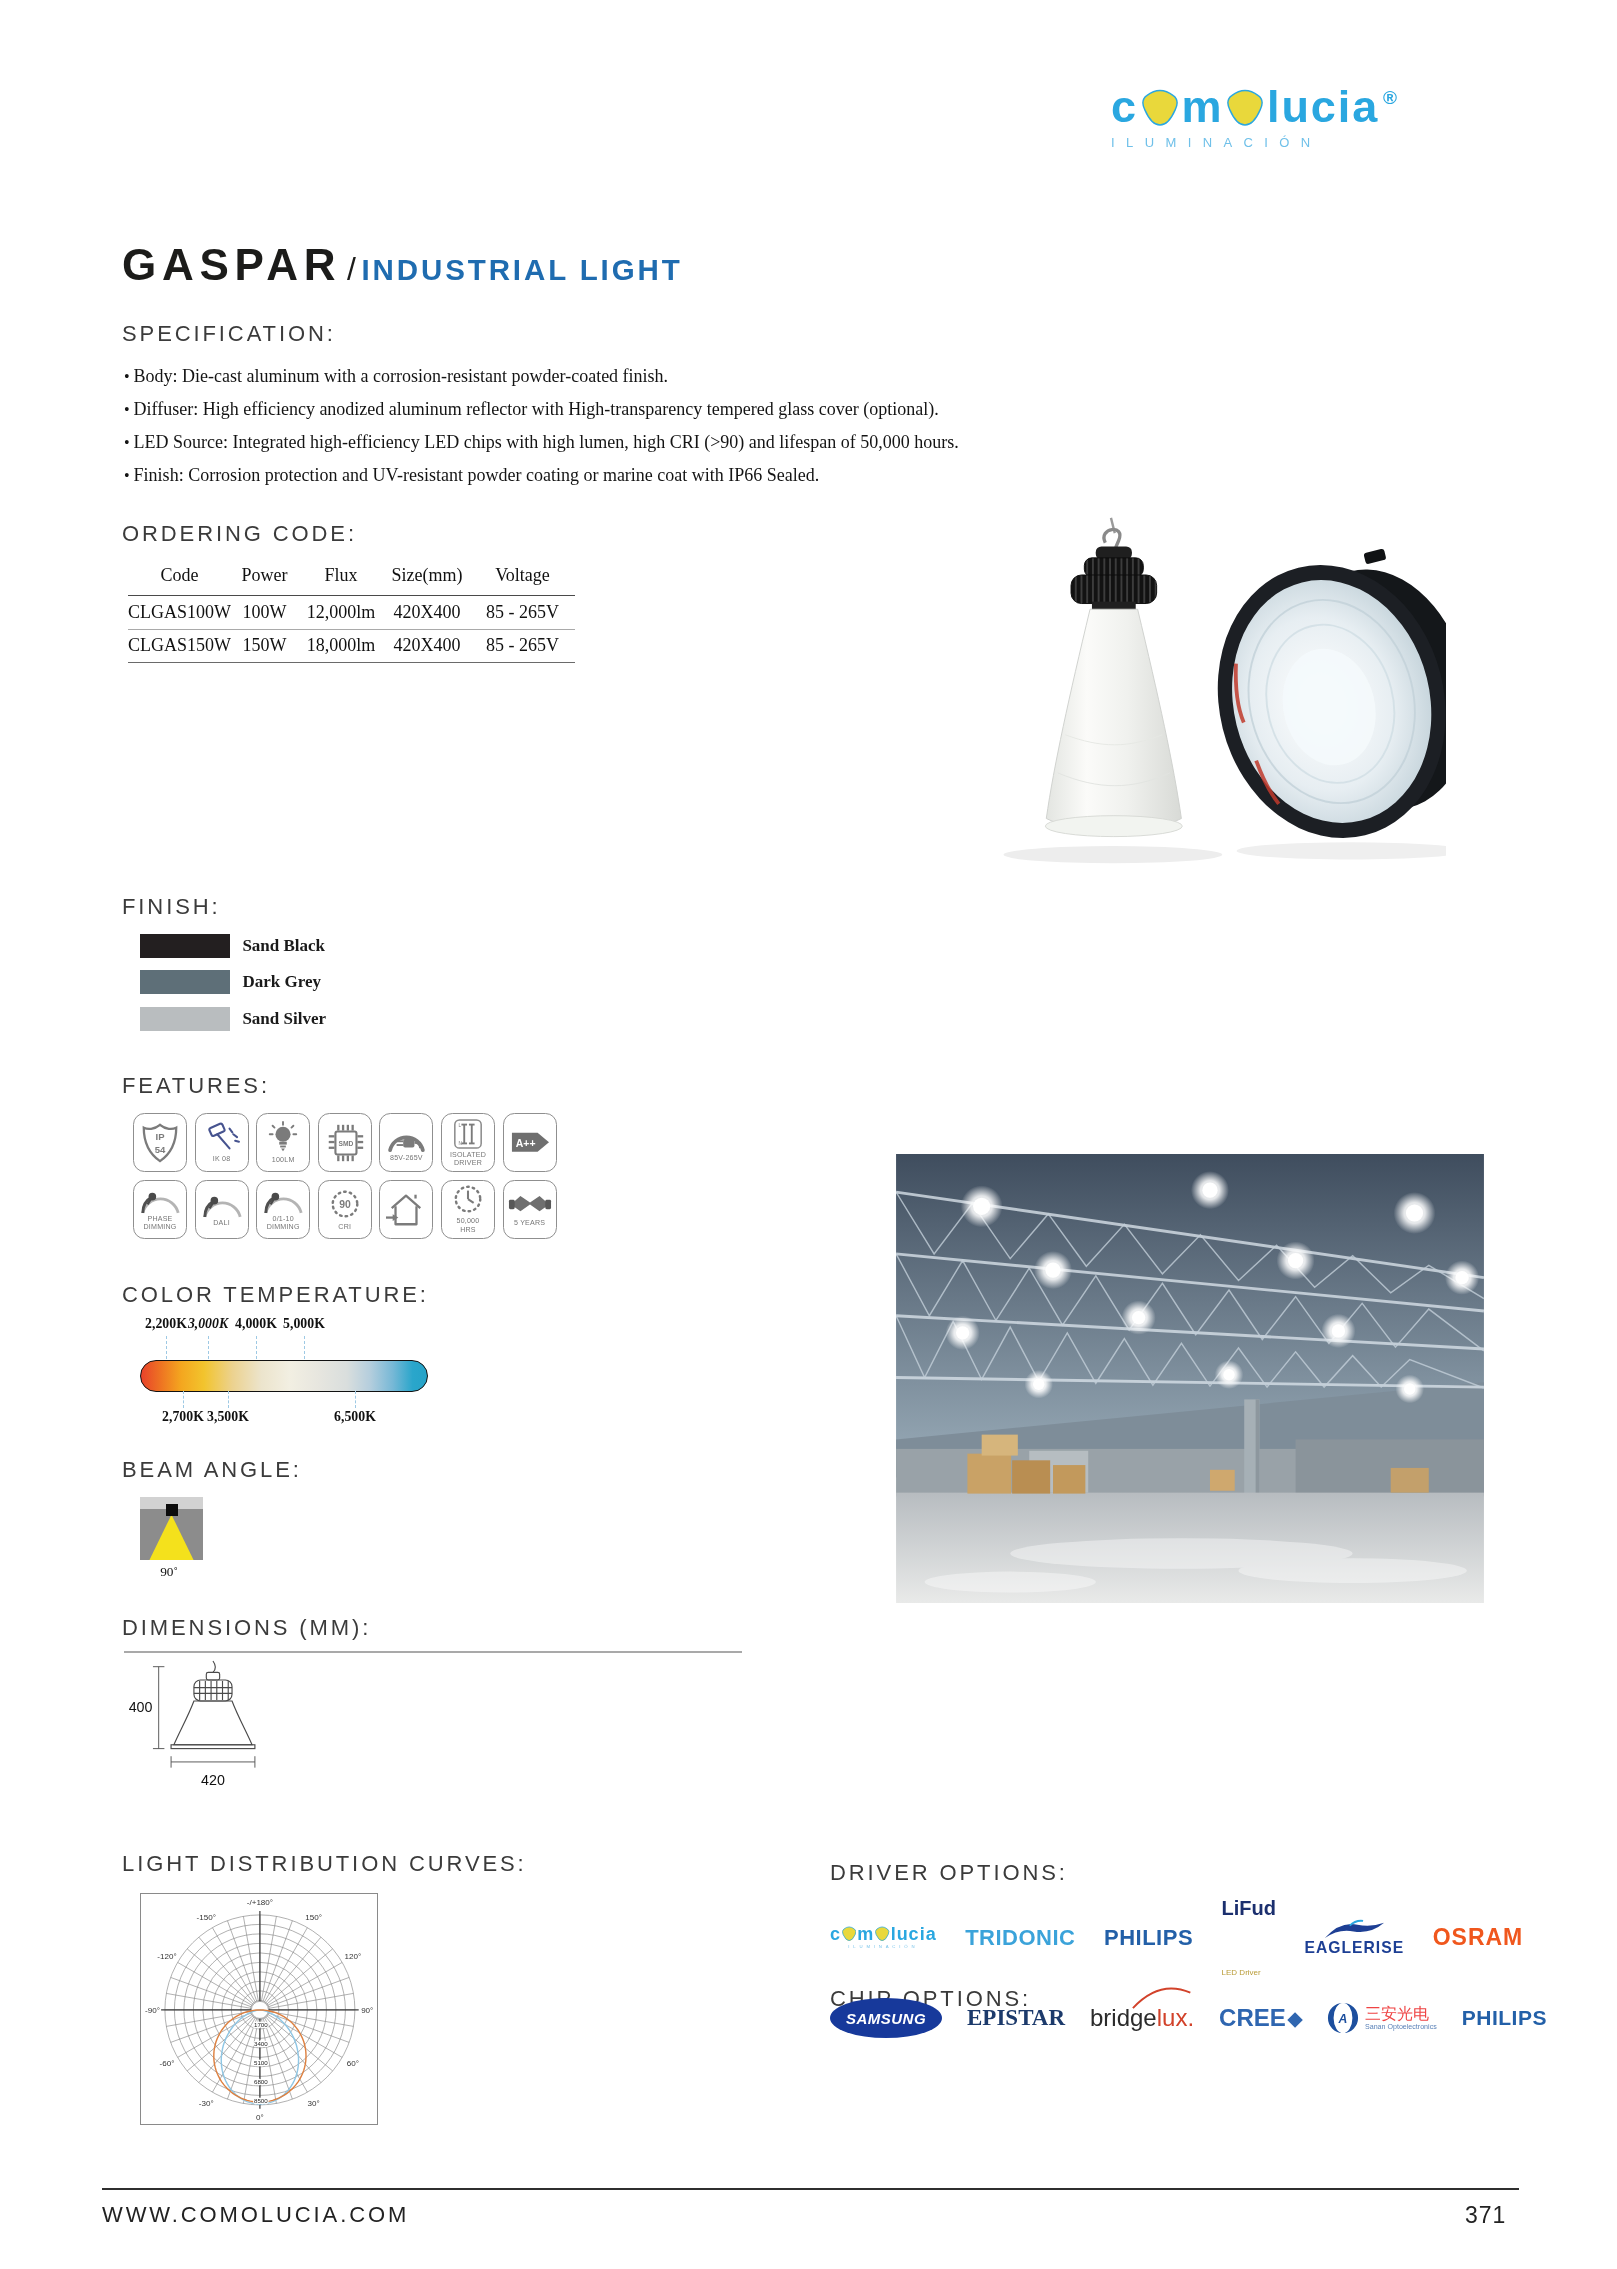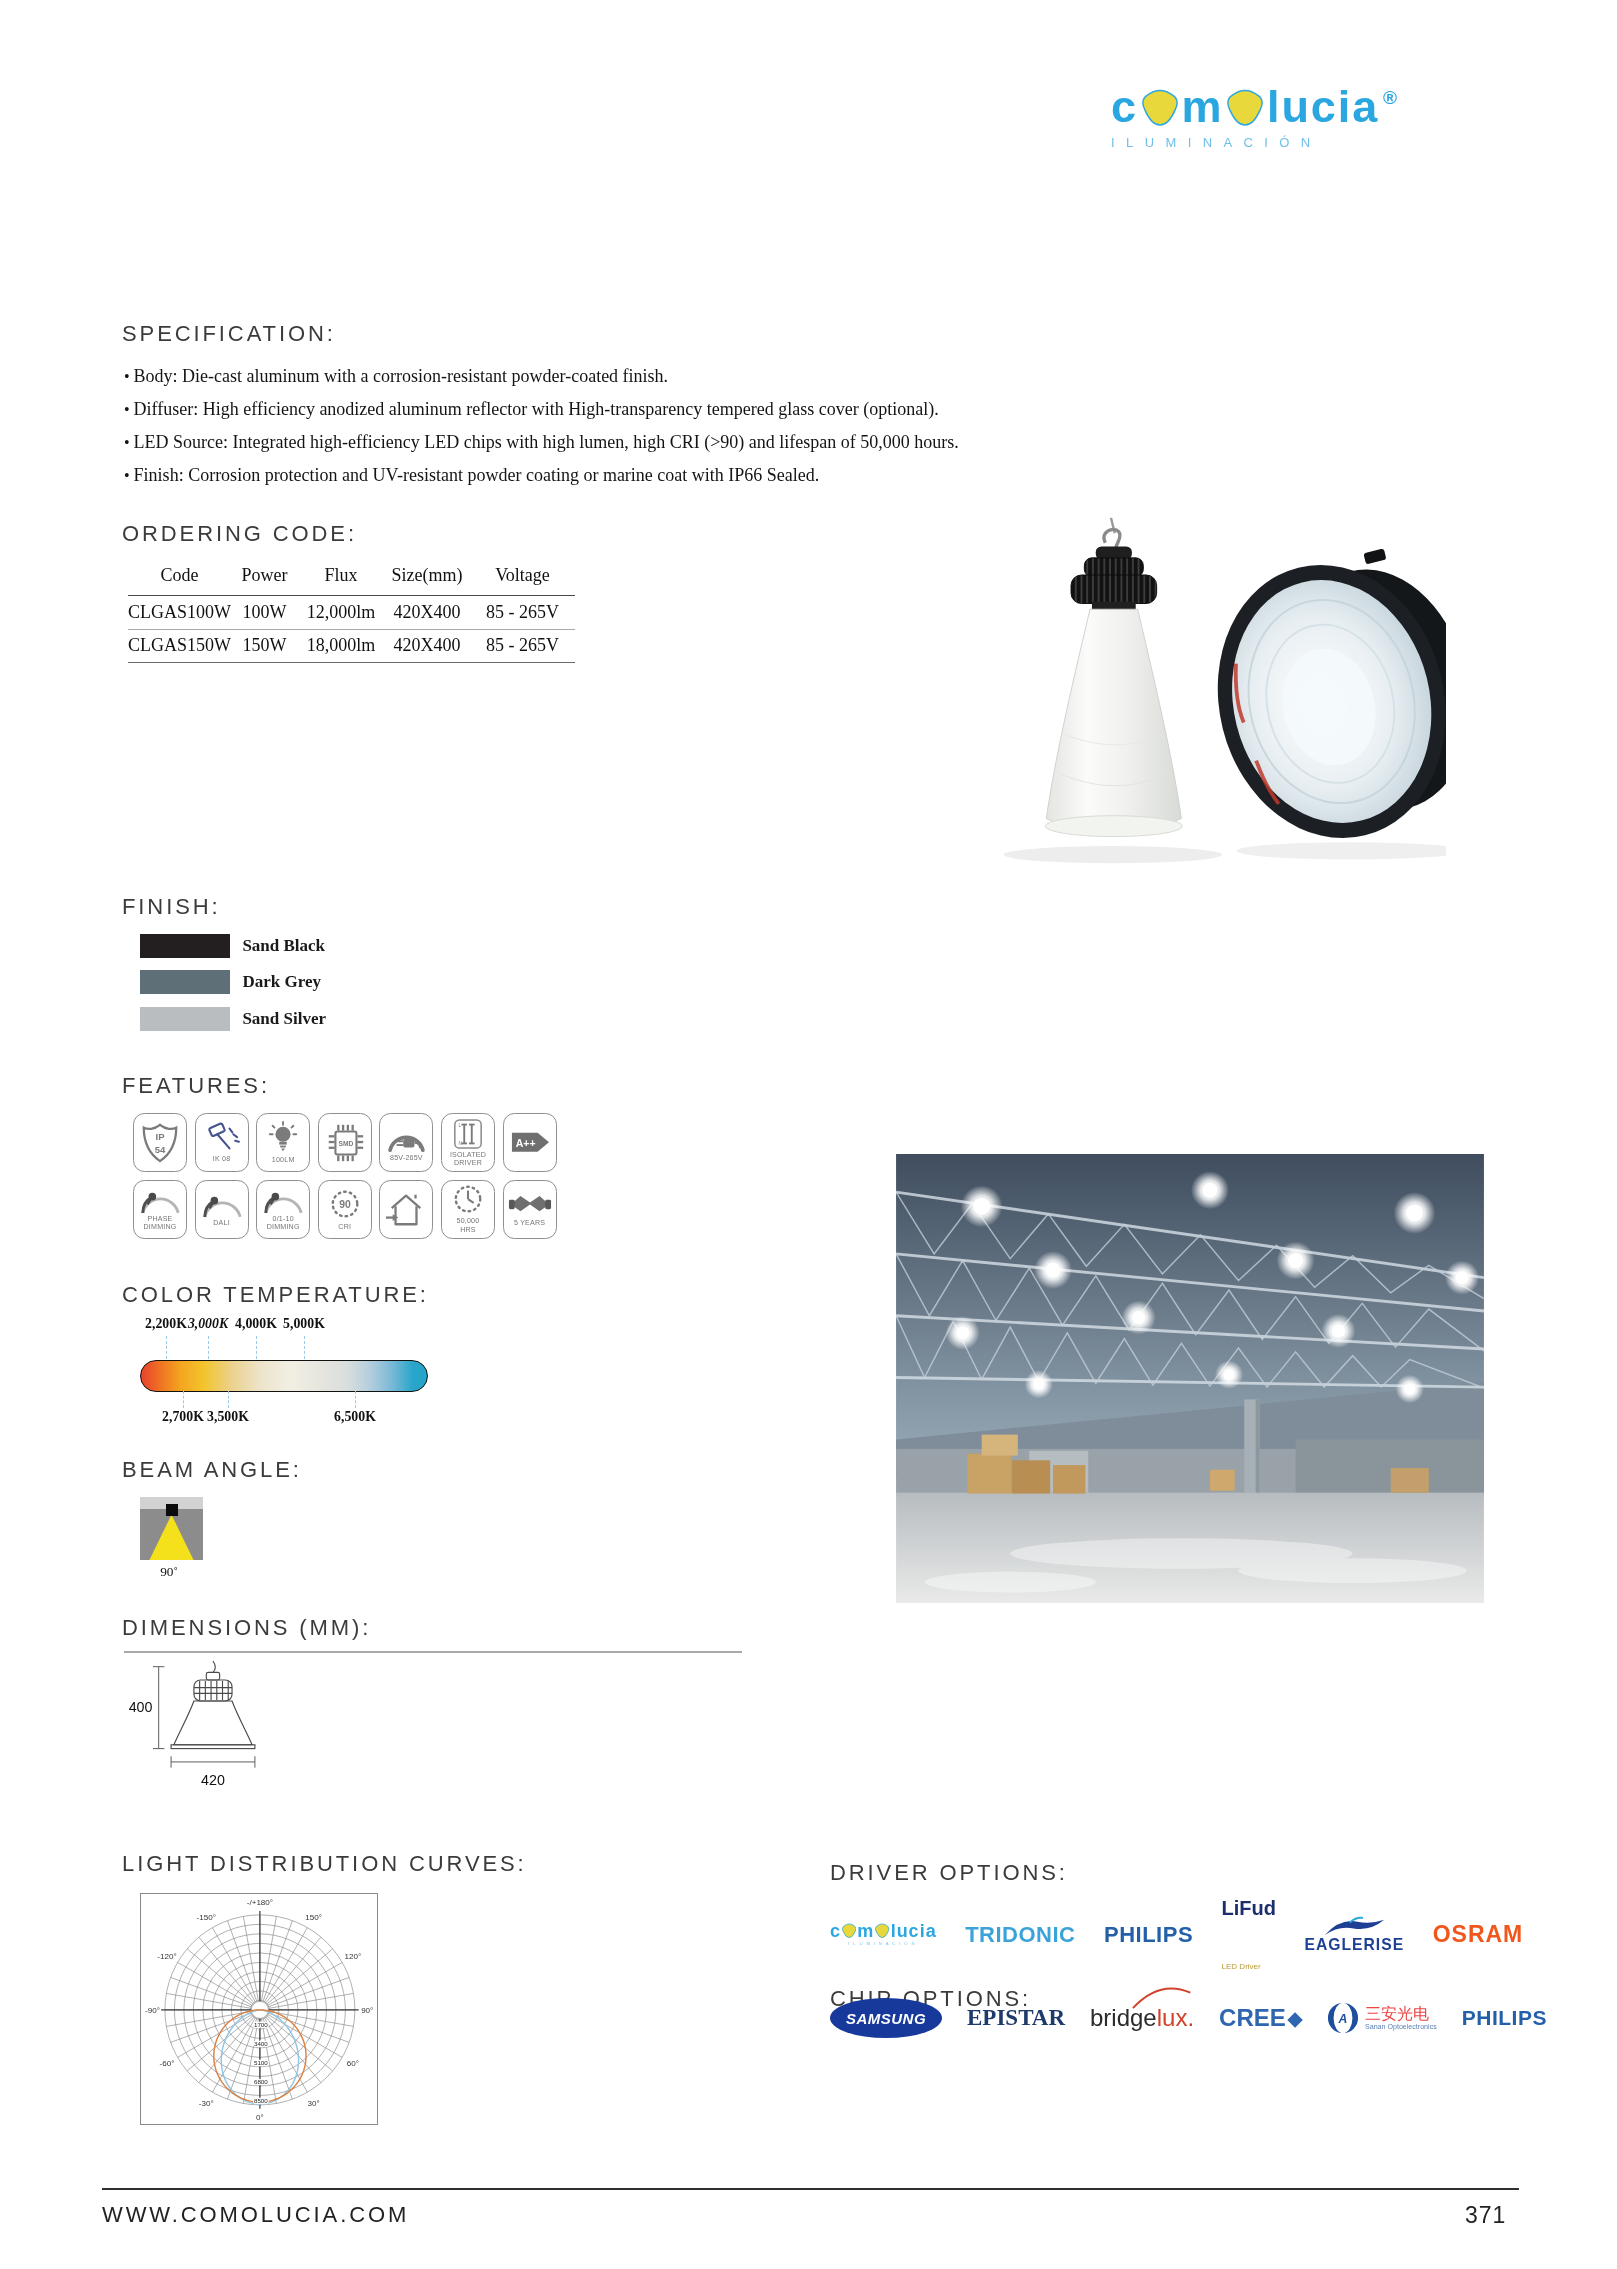--- a/index.html
+++ b/index.html
@@ -55,21 +55,21 @@
   
   .brand-row{position:absolute;display:flex;align-items:center;}
   .logo-mini{display:flex;flex-direction:column;align-items:center;}
   .logo-mini .lr{display:flex;align-items:flex-end;gap:1px;color:#2aa7e0;font-weight:700;
                  font-size:18px;line-height:.8;letter-spacing:1px;}
   .logo-mini .tg{margin-top:2.9px;font-size:4.3px;letter-spacing:3.8px;color:#7ac4ea;}
   .lg-tridonic{font-size:22px;font-weight:700;color:#3ba3da;letter-spacing:0.5px;}
   .lg-philips{font-size:22px;font-weight:800;color:#2360a8;letter-spacing:0.5px;}
   .lg-lifud{display:flex;flex-direction:column;line-height:1;gap:33px;}
   .lg-lifud .nm{font-size:20px;font-weight:800;color:#1b2f6e;}
-  .lg-lifud .sb{font-size:8px;color:#b99b36;margin-top:12px;}
+  .lg-lifud .sb{font-size:8px;color:#b99b36;margin-top:18px;}
   .lg-eagle{display:flex;flex-direction:column;align-items:center;line-height:1;}
   .lg-eagle .nm{font-size:15.7px;font-weight:700;color:#1d3f94;letter-spacing:1px;}
   .lg-osram{font-size:23px;font-weight:800;color:#f0571d;letter-spacing:1px;}
   .lg-samsung{width:112px;height:40px;background:#17399b;border-radius:50%;display:flex;
               align-items:center;justify-content:center;}
   .lg-samsung span{color:#fff;font-style:italic;font-weight:700;font-size:15px;letter-spacing:0.5px;}
   .lg-epistar{font-size:23px;font-weight:700;color:#1c3a6b;font-family:"Liberation Serif",serif;}
   .lg-bridgelux{position:relative;font-size:24px;color:#2b2b2b;font-weight:400;}
   .lg-bridgelux .lux{color:#d2422a;}
   .lg-bridgelux svg{position:absolute;right:-3.8px;top:-19px;}
@@ -101,20 +101,25 @@
         <svg width="36" height="38" viewBox="0 0 38 40">
           <path d="M5,8 Q19,-3 33,8 Q40,13 35,23 Q28,39 19,39 Q10,39 3,23 Q-2,13 5,8 Z" fill="#e9d83b" stroke="#2aa7e0" stroke-width="1.5"></path>
         </svg>
         <span>lucia</span>
         <span class="logo-reg">®</span>
       </div>
     </div>
     <div class="logo-tagline">ILUMINACIÓN</div>
   </div>
 
+  <div class="abs" style="left:122px;top:240px;display:flex;align-items:baseline;">
+    <span class="title-product">GASPAR</span>
+    <span class="title-sep">/</span>
+    <span class="title-cat">INDUSTRIAL LIGHT</span>
+  </div>
 
   <div class="sec-h" style="left:122px;top:321px;">SPECIFICATION:</div>
   <div class="abs" style="left:124px;top:360px;width:913px;">
     <div class="bullet">Body: Die-cast aluminum with a corrosion-resistant powder-coated finish.</div>
     <div class="bullet">Diffuser: High efficiency anodized aluminum reflector with High-transparency tempered glass cover (optional).</div>
     <div class="bullet">LED Source: Integrated high-efficiency LED chips with high lumen, high CRI (&gt;90) and lifespan of 50,000 hours.</div>
     <div class="bullet">Finish: Corrosion protection and UV-resistant powder coating or marine coat with IP66 Sealed.</div>
   </div>
 
   <div class="sec-h" style="left:122px;top:521px;">ORDERING CODE:</div>

